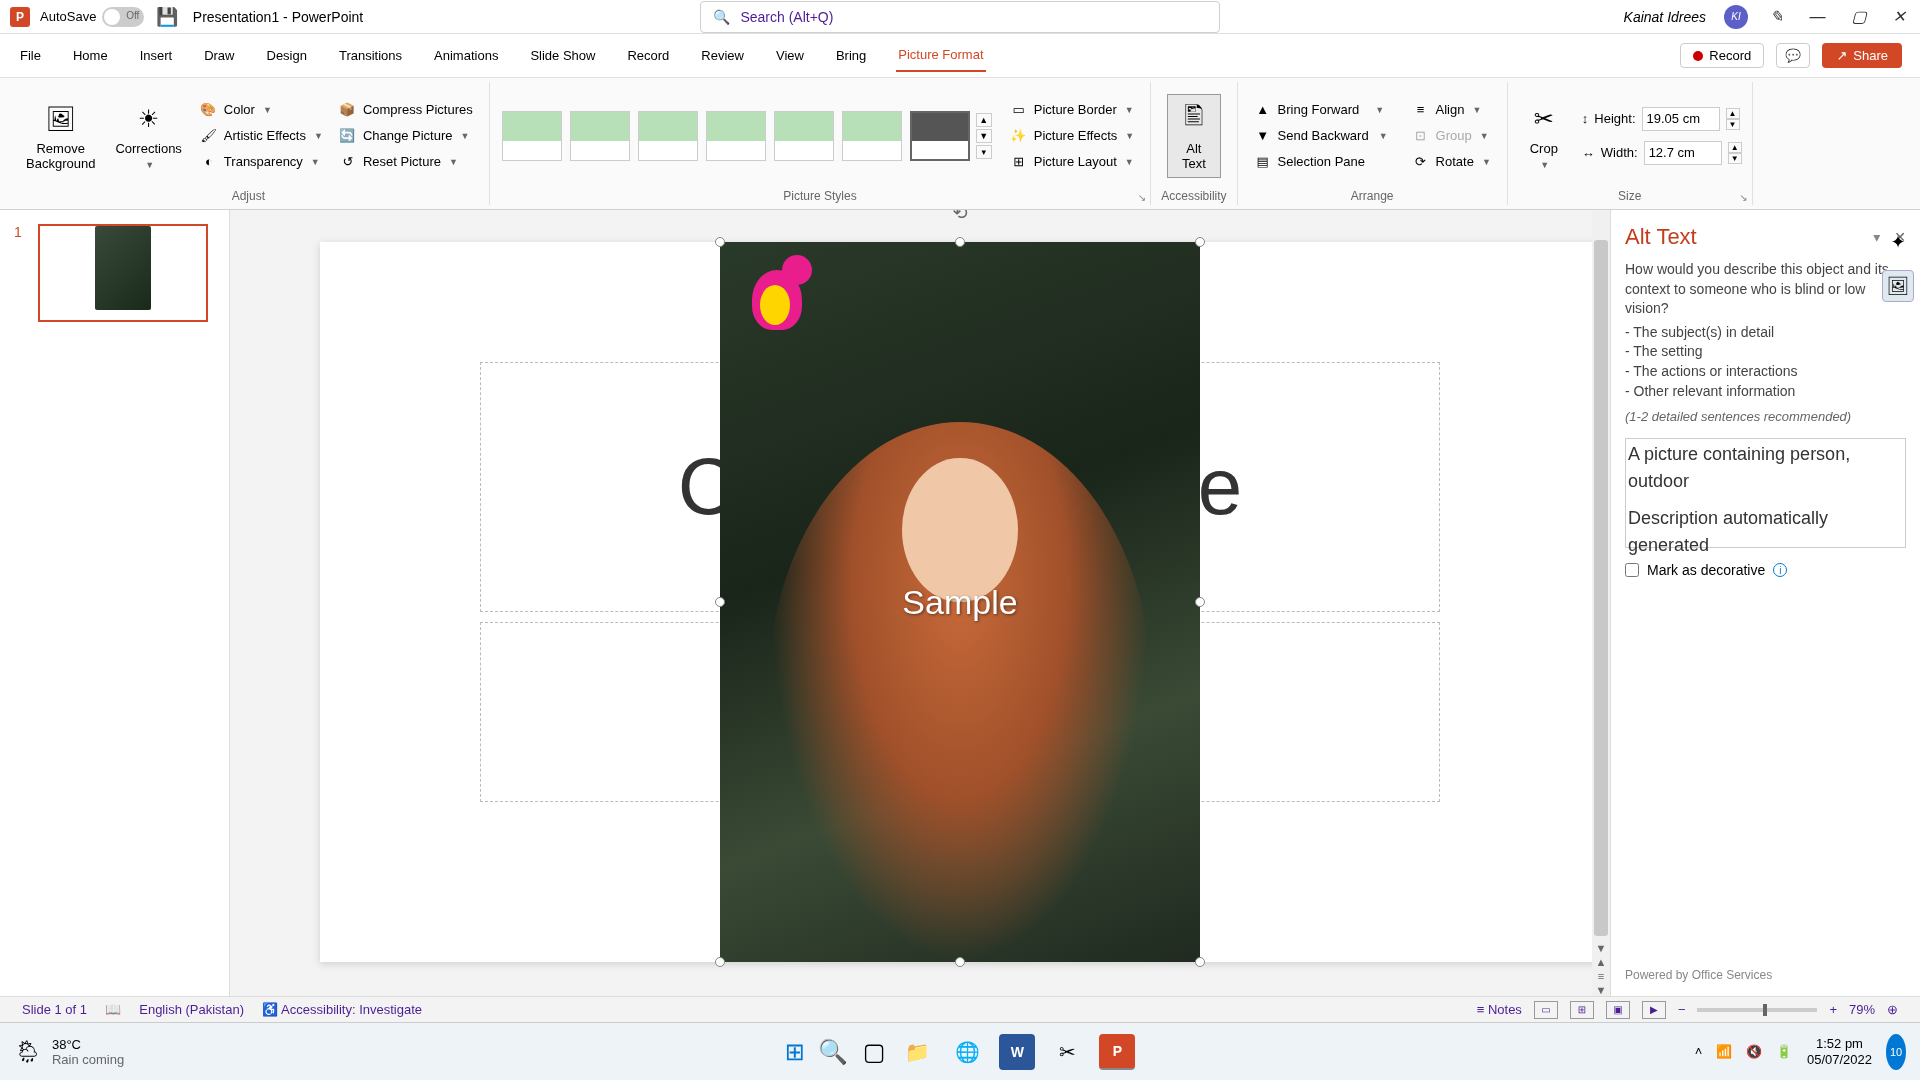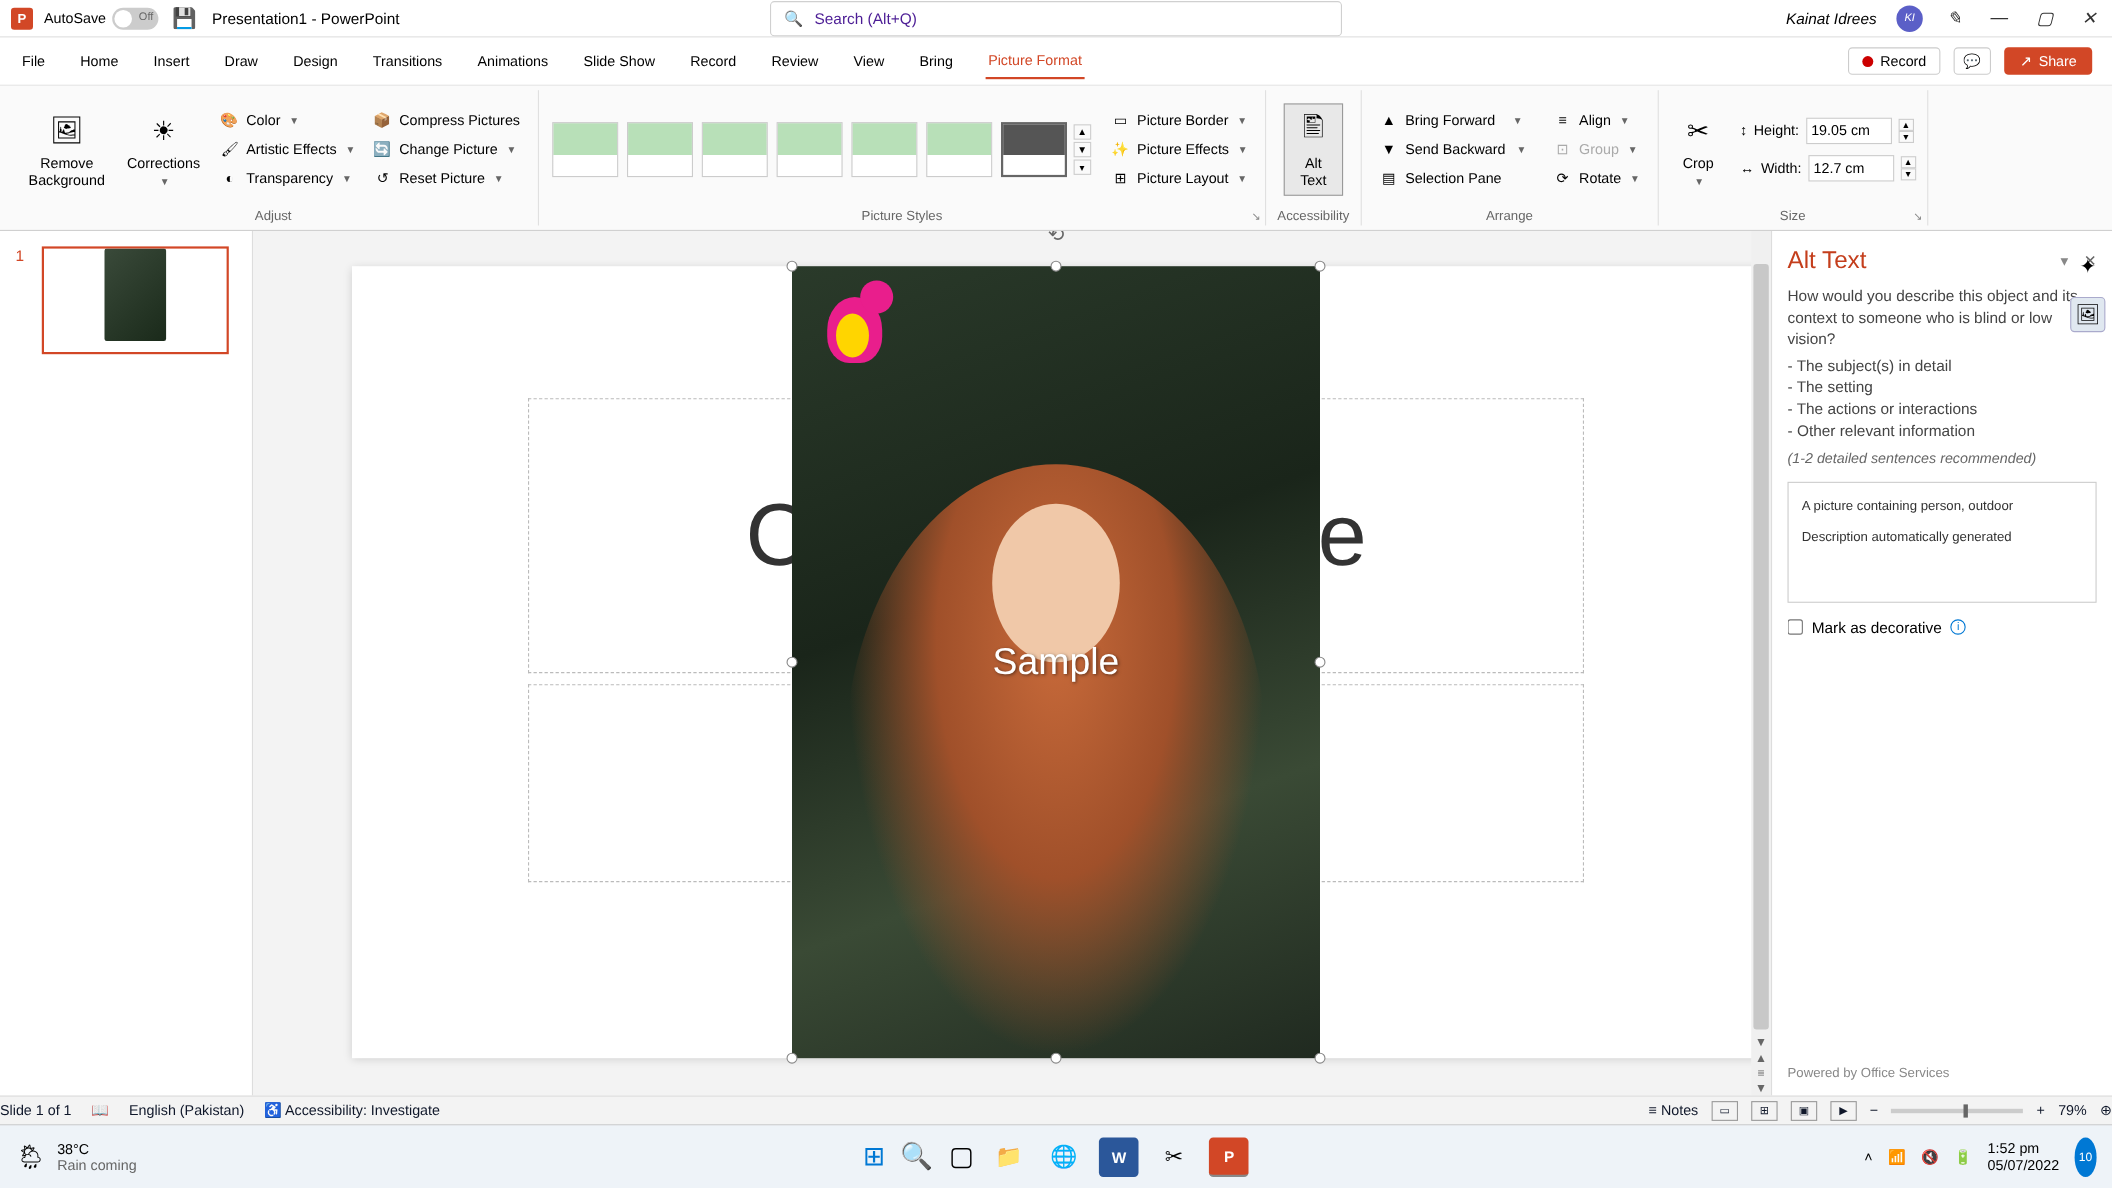--- a/index.html
+++ b/index.html
@@ -80,49 +80,49 @@
 .vscroll-arrows { position:absolute; bottom: 0; left:0; right:0; display:flex; flex-direction:column; align-items:center; gap:2px; font-size:11px; color:#666; }
 
 
 .alt-pane { width: 310px; background: #fff; border-left: 1px solid #ddd; padding: 14px; font-size: 14px; display:flex; flex-direction:column; }
 .alt-pane-header { display: flex; align-items: center; justify-content: space-between; }
 .alt-pane-title { font-size: 22px; color: #c43e1c; }
 .alt-pane-close { font-size: 14px; cursor: pointer; color:#666; }
 .alt-desc { margin-top: 10px; color: #444; line-height: 1.4; }
 .alt-desc ul { list-style: none; margin-top: 4px; }
 .alt-hint { margin-top: 8px; font-style: italic; color: #666; font-size: 13px; }
-.alt-textarea { margin-top: 14px; border: 1px solid #ccc; padding: 12px; height: 110px; font-size: 12px; color: #333; line-height:1.5; }
+.alt-textarea { margin-top: 14px; border: 1px solid #ccc; padding: 2px; height: 110px; font-size: 18px; color: #333; line-height:1.5; }
 .mark-deco { margin-top: 14px; display: flex; align-items: center; gap: 8px; }
 .mark-deco input { width: 14px; height: 14px; }
 .info-icon { width: 14px; height: 14px; border: 1px solid #0078d4; border-radius: 50%; color: #0078d4; font-size: 10px; display:flex; align-items:center; justify-content:center; }
 .powered { margin-top: auto; font-size: 12px; color: #888; }
 
 
 .side-rail { position: absolute; right: 0; top: 210px; width: 44px; display: flex; flex-direction: column; gap: 12px; padding-top: 16px; align-items: center; }
 .rail-btn { width: 32px; height: 32px; border-radius: 4px; display:flex; align-items:center; justify-content:center; font-size: 18px; }
 .rail-btn.active { background: #e0e8f0; border: 1px solid #aac; }
 
 
-.status-bar { position: absolute; bottom: 0; left: 0; right: 0; height: 26px; background: #f3f3f3; border-top: 1px solid #ddd; display: flex; align-items: center; padding: 0 0; font-size: 13px; color: #0f172a; gap: 18px; }
+.status-bar { position: absolute; bottom: 0; left: 0; right: 0; height: 26px; background: #f3f3f3; border-top: 1px solid #ddd; display: flex; align-items: center; padding: 0 22px; font-size: 13px; color: #4c1d95; gap: 18px; }
 .status-right { margin-left: auto; display: flex; align-items: center; gap: 12px; }
 .view-btn { width: 24px; height: 18px; border: 1px solid #999; font-size:10px; display:flex; align-items:center; justify-content:center; }
 .zoom-slider { width: 120px; height: 4px; background: #ccc; position: relative; }
 .zoom-slider-thumb { position: absolute; left: 55%; top: -4px; width: 4px; height: 12px; background: #666; }
 
 
 .taskbar { position: absolute; bottom: 0; left: 0; right: 0; height: 58px; background: #eef3f8; border-top: 1px solid #ccc; display: flex; align-items: center; justify-content: center; gap: 14px; }
 .taskbar-left { position: absolute; left: 14px; display: flex; align-items: center; gap: 10px; font-size: 13px; }
 .weather-icon { font-size: 22px; }
 .taskbar-right { position: absolute; right: 14px; display: flex; align-items: center; gap: 14px; font-size: 13px; }
 .tb-icon { font-size: 24px; cursor: pointer; }
 .tb-app { width: 36px; height: 36px; border-radius: 4px; display:flex; align-items:center; justify-content:center; font-size:20px; }
 .tb-app.pp { background:#d24726; color:#fff; border-bottom: 2px solid #888; font-size:14px; font-weight:bold; }
 .tb-app.word { background:#2b579a; color:#fff; font-size:14px; font-weight:bold; }
 .tray-badge { background:#0078d4; color:#fff; border-radius:50%; width:20px; height:36px; font-size:11px; display:flex; align-items:center; justify-content:center; }
-.datetime { text-align:left; line-height:1.2; }
+.datetime { text-align:center; line-height:1.2; }
 
 
 .status-bar { bottom: 58px; }
 .main-area { bottom: 84px; }
 .side-rail { bottom: 84px; }
 </style>
 </head>
 <body>
 
 <div class="title-bar">

